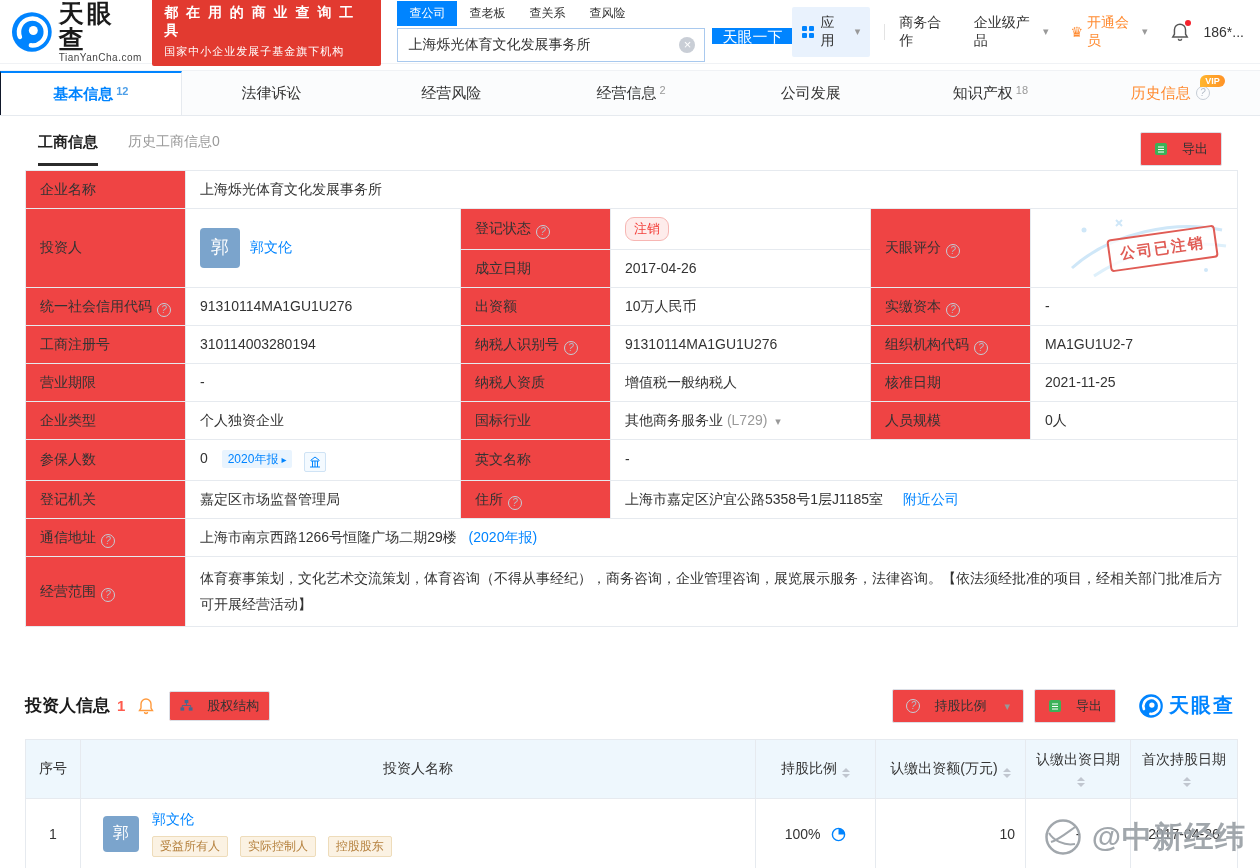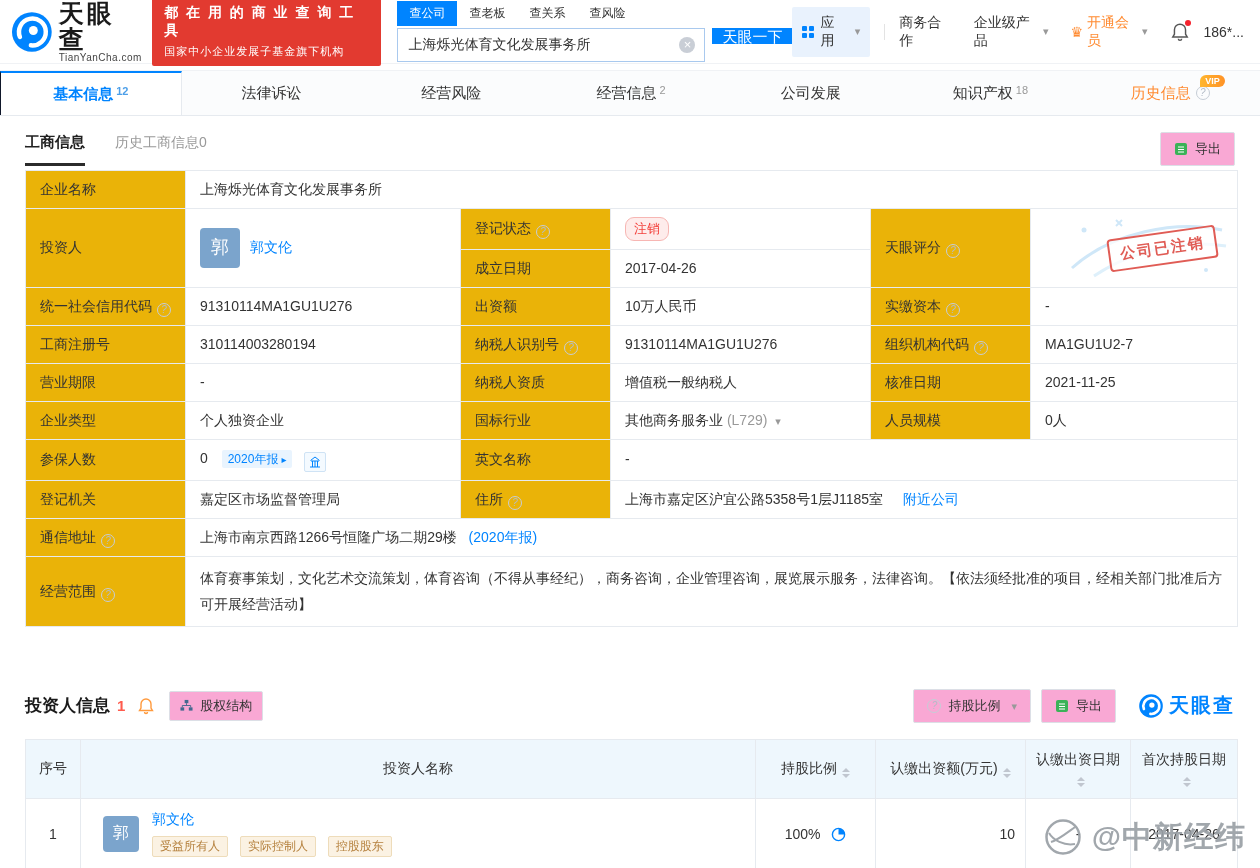--- a/index.html
+++ b/index.html
@@ -47,31 +47,31 @@
 
 .main-tabs{display:flex;height:46px;background:#fbfcfd;border-top:1px solid #f0f2f5;border-bottom:1px solid #e6eaef;margin-top:6px}
 .mtab{flex:1;display:flex;align-items:center;justify-content:center;font-size:15px;color:#333;cursor:pointer;position:relative}
 .mtab sup{font-size:11px;color:#999;margin-left:3px;transform:translateY(-3px)}
 .mtab.active{background:#fff;color:#0084ff;border-top:2px solid #0084ff;border-left:1px solid #0f172a;border-right:1px solid #e6eaef;font-weight:bold}
 .mtab.active sup{color:#4d9fe8}
 .mtab.history{color:#ff8b32}
 .vip-badge{position:absolute;top:4px;left:calc(50% + 30px);background:linear-gradient(90deg,#ffb62e,#ff9227);color:#fff;font-size:9px;font-weight:bold;padding:1px 5px;border-radius:6px 6px 6px 0}
 
 
-.subbar{display:flex;align-items:flex-end;padding:16px 25px 0;height:50px}
+.subbar{display:flex;align-items:center;padding:16px 38px 0;height:50px}
 .subtab{margin-right:30px;font-size:15px;color:#222;cursor:pointer;padding-bottom:11px;border-bottom:3px solid transparent}
 .subtab.active{font-weight:bold;border-bottom-color:#2b2b2b}
 .subtab.muted{color:#999;font-size:14px}
-.btn{display:inline-flex;align-items:center;gap:7px;border:1px solid #dcdfe6;border-radius:2px;background:#f9a8d4;padding:7px 13px;font-size:13px;color:#333;cursor:pointer;font-family:inherit}
+.btn{display:inline-flex;align-items:center;gap:14px;border:1px solid #dcdfe6;border-radius:2px;background:#ef4444;padding:7px 13px;font-size:13px;color:#333;cursor:pointer;font-family:inherit}
 .subbar .btn{margin-left:auto}
 
 
 .info-table{width:1212px;margin:4px 25px 0;border-collapse:collapse;table-layout:fixed}
 .info-table td{border:1px solid #e6eaef;padding:8px 14px;font-size:14px;color:#333;line-height:1.5;vertical-align:middle;word-break:break-all}
-.info-table td.lbl{background:#eab308}
+.info-table td.lbl{background:#ef4444}
 .badge-cancel{display:inline-block;color:#f3413c;background:#feeceb;border:1px solid #f7b6b3;padding:1px 8px;font-size:13px;border-radius:9px}
 .person{display:flex;align-items:center;gap:10px}
 .avatar{width:40px;height:40px;border-radius:4px;background:#7ba4cc;color:#fff;font-size:18px;display:flex;align-items:center;justify-content:center;cursor:pointer;flex:0 0 auto}
 .report-badge{color:#0084ff;background:#e9f4fe;font-size:12px;padding:2px 6px;margin-left:10px;cursor:pointer;border-radius:2px}
 .report-badge::after{content:"▸";margin-left:3px;font-size:10px}
 .building-box{display:inline-flex;align-items:center;justify-content:center;width:22px;height:20px;border:1px solid #cfe3f5;border-radius:2px;margin-left:8px;vertical-align:-5px;cursor:pointer;background:#f4faff}
 .chev{cursor:pointer}
 .chev::after{content:"▾";color:#999;font-size:11px;margin-left:4px}
 .stamp-cell{position:relative}
 .stamp-wrap{position:relative;height:60px}

